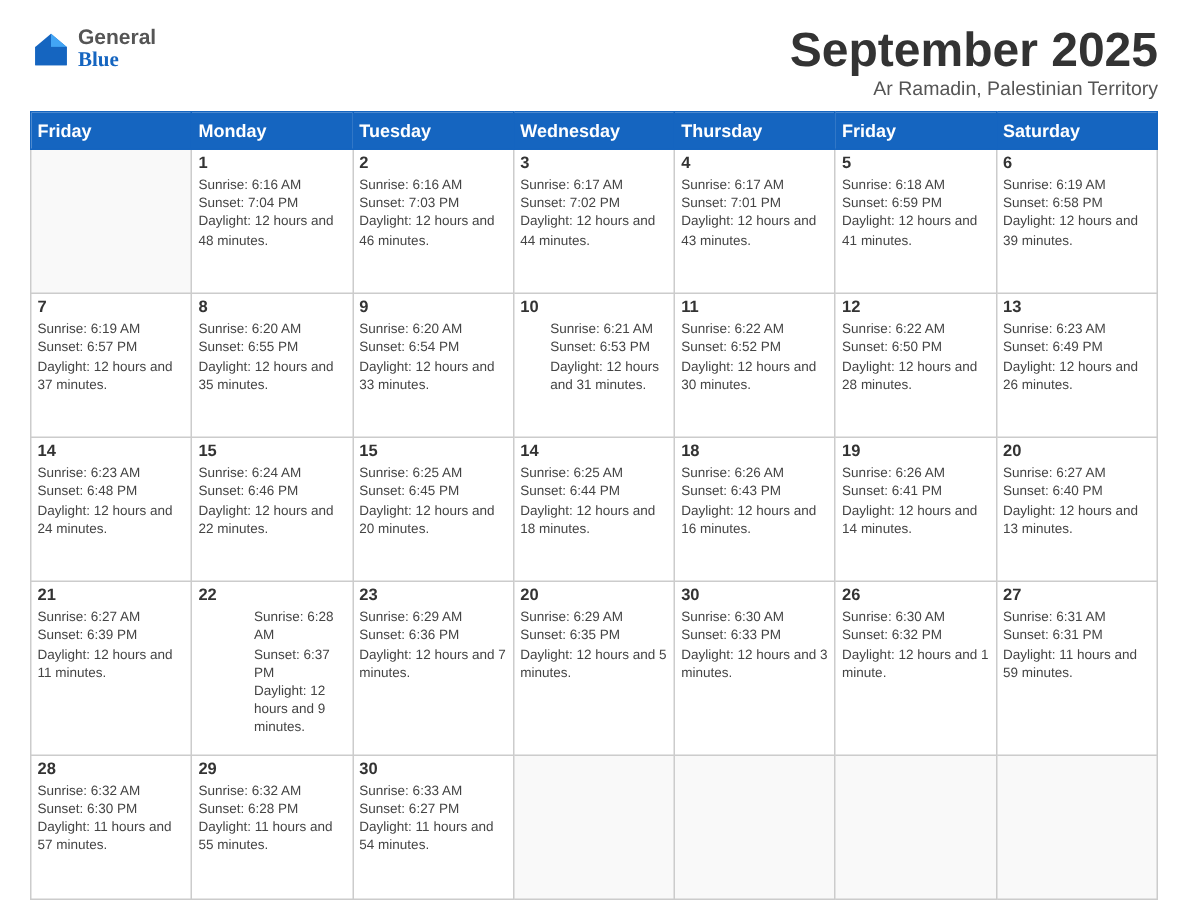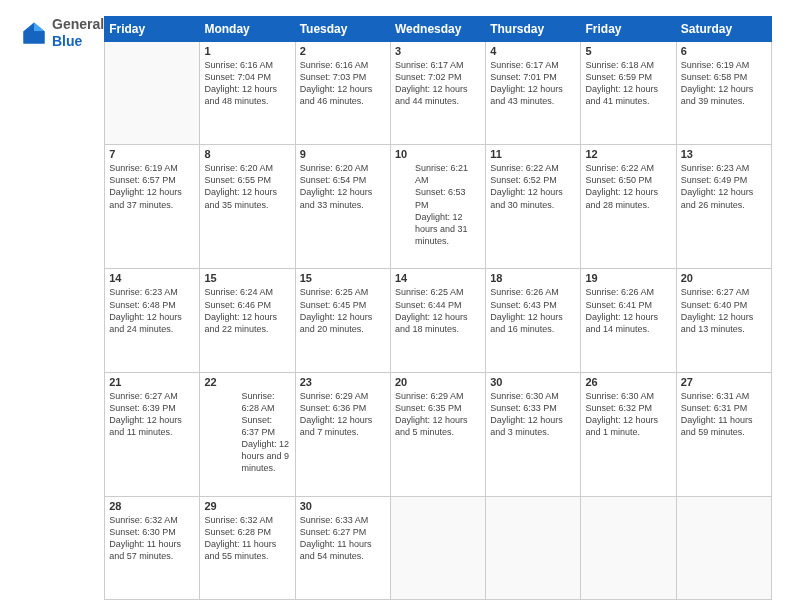--- a/index.html
+++ b/index.html
@@ -8,40 +8,40 @@
       background: #fff;
       width: 792px;
       height: 612px;
       overflow: hidden;
     }
     .page {
       width: 792px;
       height: 612px;
       padding: 16px 20px 12px 20px;
       display: flex;
-      flex-direction: row;
+      flex-direction: column;
     }
     .header {
       display: flex;
       justify-content: space-between;
       align-items: flex-start;
       margin-bottom: 8px;
     }
     .logo {
       display: flex;
       align-items: center;
       gap: 4px;
     }
     .logo-text {
       font-size: 14px;
       font-weight: bold;
       line-height: 1.2;
     }
     .logo-general { color: #555; }
-    .logo-blue { color: #1565c0; }
+    .logo-blue { color: #1565c0; font-family: Liberation Serif, serif; }
     .logo-icon {
       width: 28px;
       height: 28px;
     }
     .title-block {
       text-align: right;
     }
     .month-title {
       font-size: 32px;
       font-weight: bold;
@@ -101,20 +101,24 @@
       <svg class="logo-icon" viewBox="0 0 32 32" xmlns="http://www.w3.org/2000/svg">
         <polygon points="16,4 28,14 28,28 4,28 4,14" fill="#1565c0"></polygon>
         <polygon points="16,4 28,14 16,14" fill="#42a5f5"></polygon>
         <rect x="4" y="14" width="24" height="14" fill="#1565c0"></rect>
       </svg>
       <div class="logo-text">
         <div class="logo-general">General</div>
         <div class="logo-blue">Blue</div>
       </div>
     </div>
+    <div class="title-block">
+      <div class="month-title">September 2025</div>
+      <div class="subtitle">Ar Ramadin, Palestinian Territory</div>
+    </div>
   </div>
 
   <table class="calendar">
     <thead>
       <tr>
         <th>Friday</th>
         <th>Monday</th>
         <th>Tuesday</th>
         <th>Wednesday</th>
         <th>Thursday</th>

